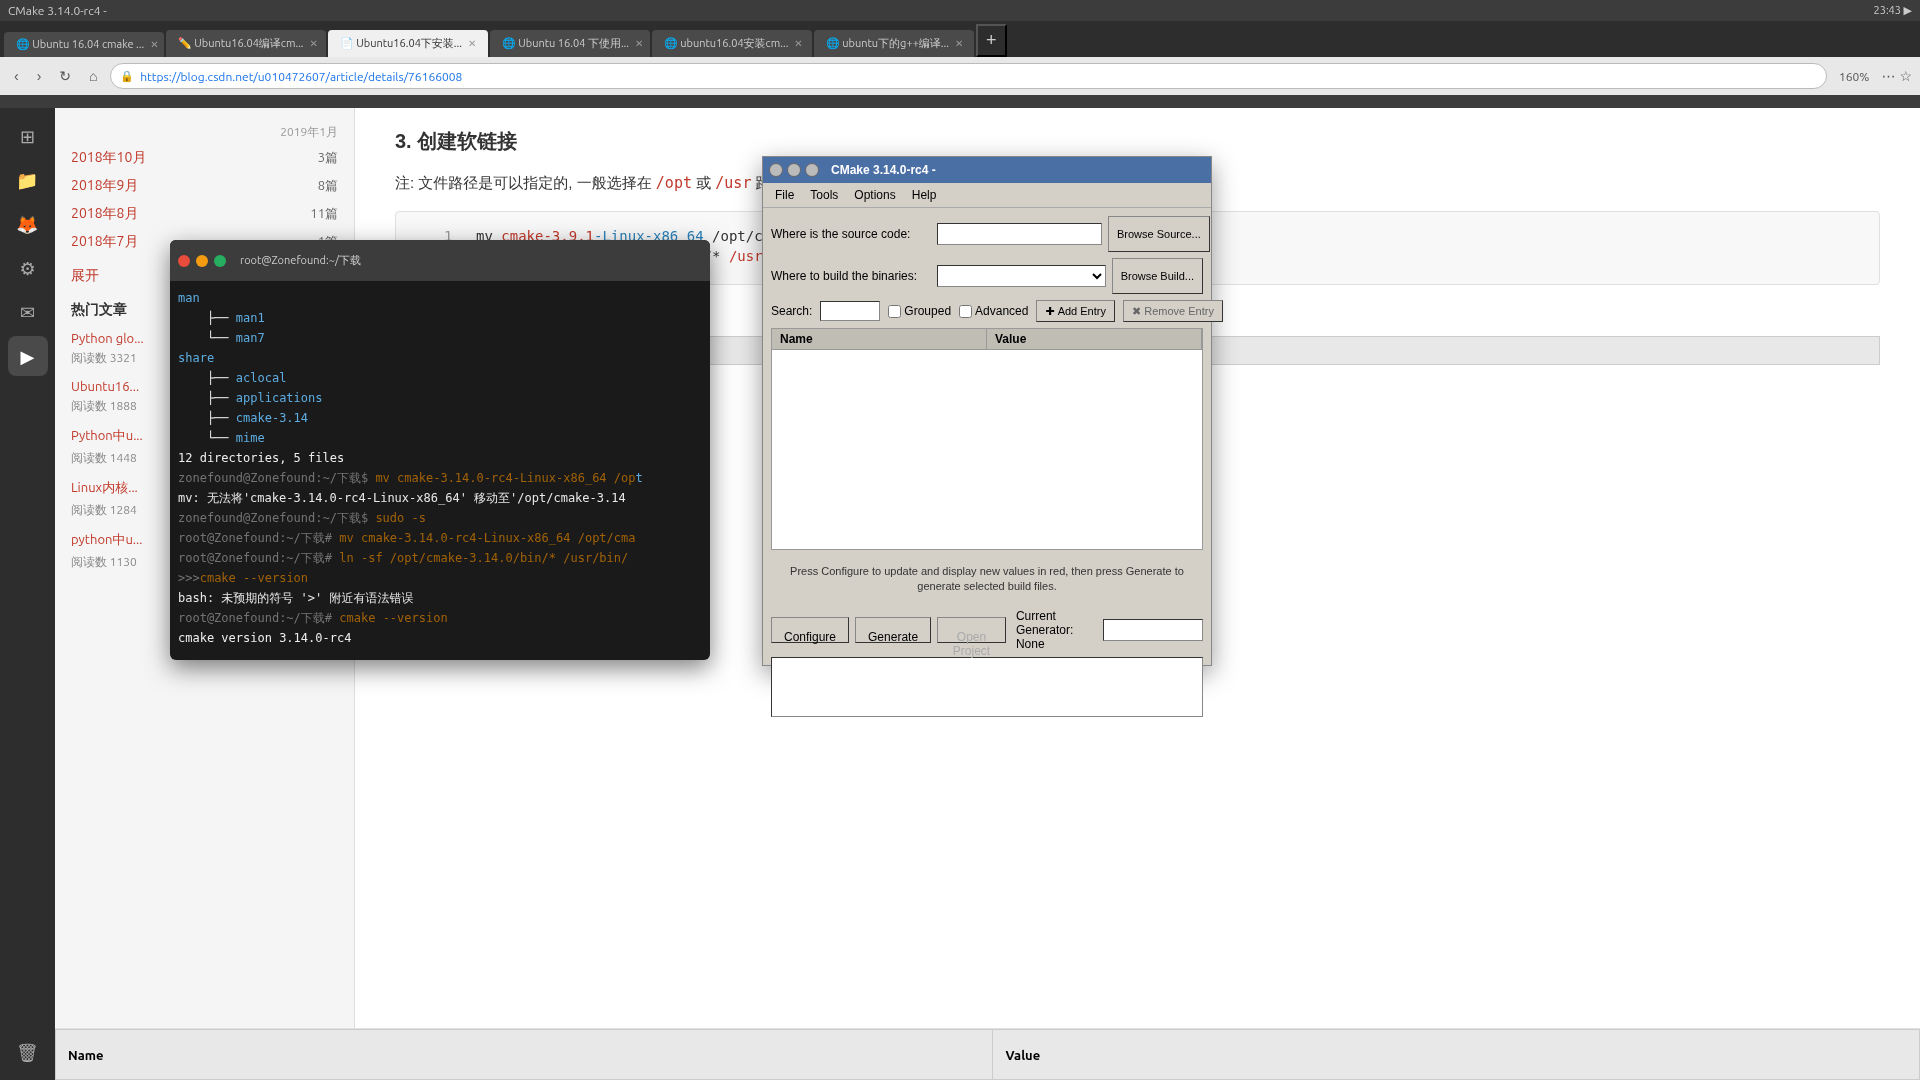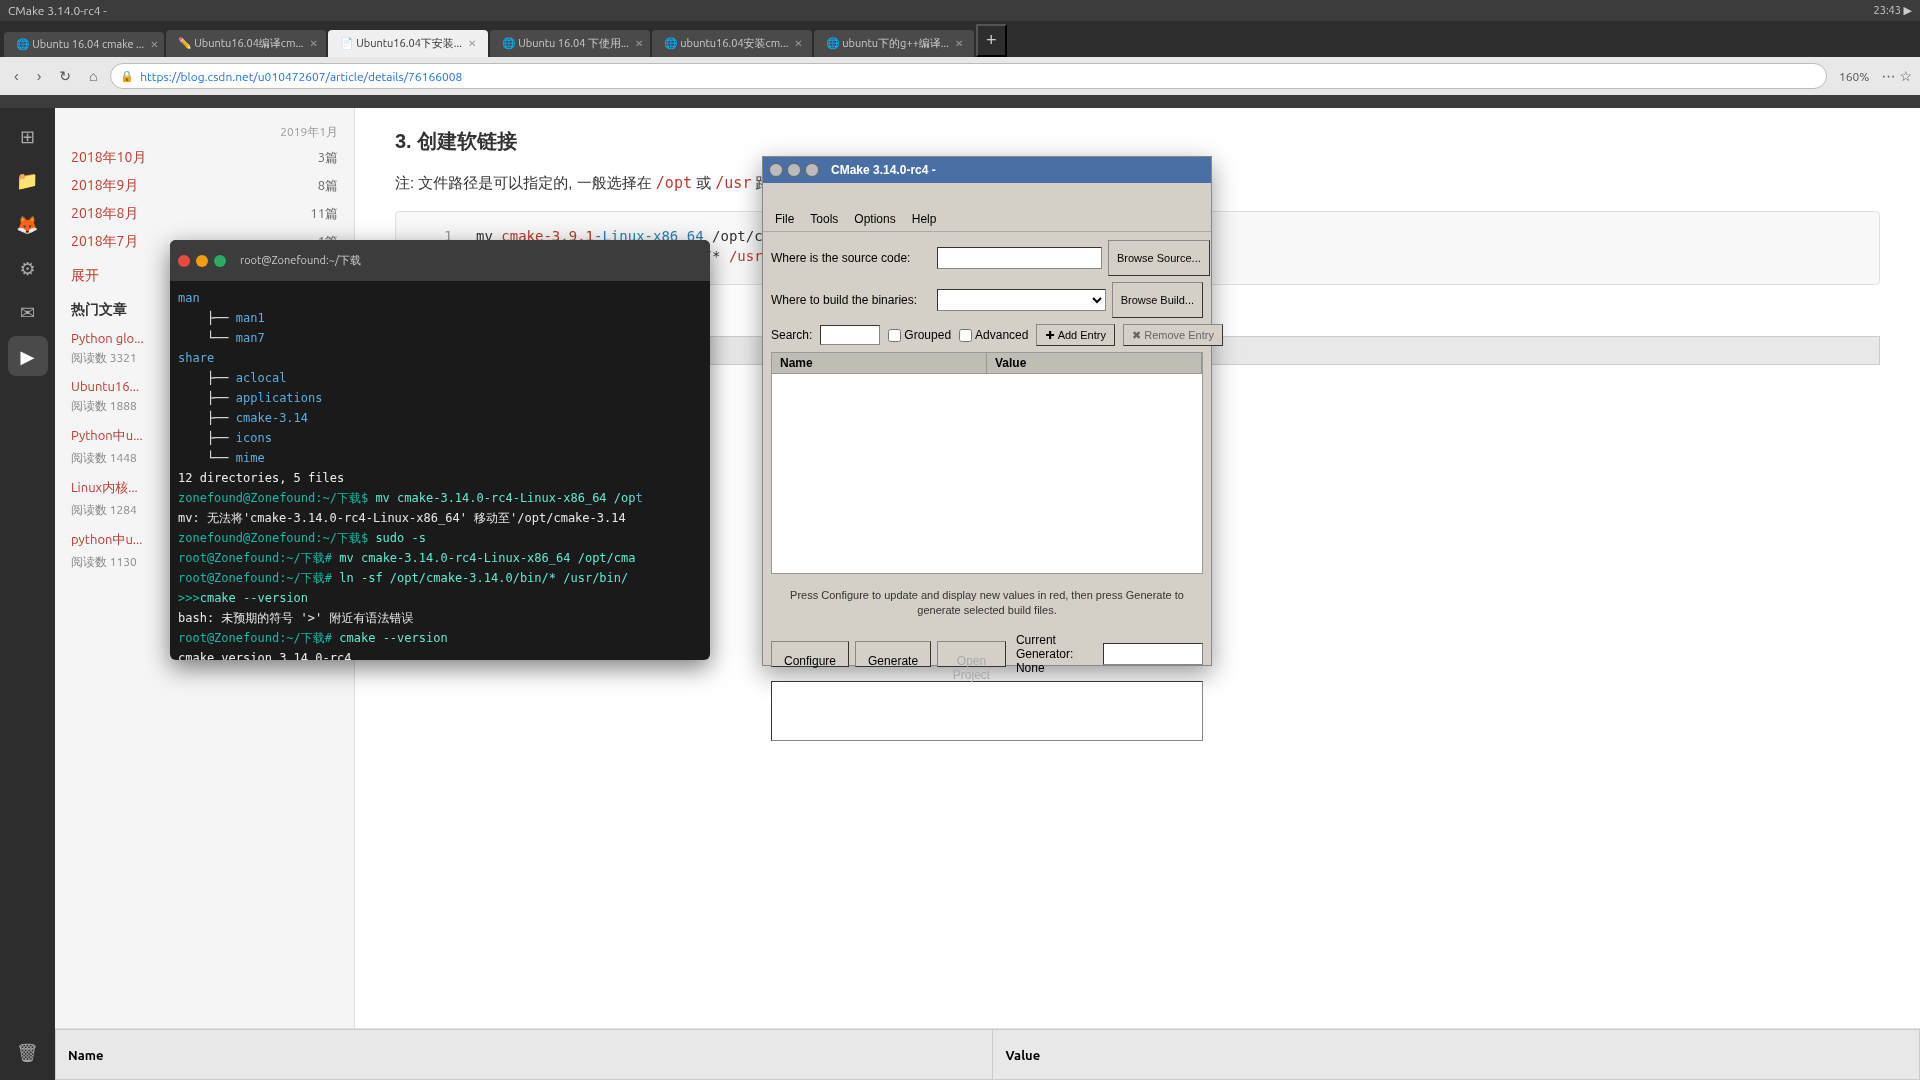--- a/index.html
+++ b/index.html
@@ -244,23 +244,23 @@
     .terminal-body {
       padding: 8px;
       font-family: monospace;
       font-size: 12px;
       color: #eee;
       height: calc(100% - 26px);
       overflow-y: auto;
     }
     .term-line { margin-bottom: 2px; line-height: 1.5; }
     .term-dir { color: #5dade2; }
-    .term-prompt-green { color: #14b8a6; }
+    .term-prompt-green { color: #737373; }
     .term-error { color: #e8e8e8; }
-    .term-cmd { color: #5eead4; }
+    .term-cmd { color: #a16207; }
 
     
     .cmake-window {
       position: absolute;
       top: 156px;
       left: 762px;
       width: 450px;
       height: 510px;
       background: #d4d0c8;
       border: 1px solid #888;
@@ -286,21 +286,20 @@
       display: flex;
       gap: 0;
       padding: 2px 4px;
       border-bottom: 1px solid #aaa;
     }
     .cmake-menu-item {
       padding: 3px 8px;
       color: #000;
       cursor: pointer;
       font-size: 12px;
-      margin-top: 24px;
     }
 
     .cmake-body { padding: 8px; }
 
     .cmake-row {
       display: flex;
       align-items: center;
       margin-bottom: 6px;
       gap: 6px;
     }
@@ -623,21 +622,20 @@
   </div>
   <div class="terminal-body">
 
     <div class="term-line"><span class="term-dir">man</span></div>
     <div class="term-line">&nbsp;&nbsp;&nbsp;&nbsp;├── <span class="term-dir">man1</span></div>
     <div class="term-line">&nbsp;&nbsp;&nbsp;&nbsp;└── <span class="term-dir">man7</span></div>
     <div class="term-line"><span class="term-dir">share</span></div>
     <div class="term-line">&nbsp;&nbsp;&nbsp;&nbsp;├── <span class="term-dir">aclocal</span></div>
     <div class="term-line">&nbsp;&nbsp;&nbsp;&nbsp;├── <span class="term-dir">applications</span></div>
     <div class="term-line">&nbsp;&nbsp;&nbsp;&nbsp;├── <span class="term-dir">cmake-3.14</span></div>
-    <div class="term-line">&nbsp;&nbsp;&nbsp;&nbsp;├── <span class="term-dir">icons</span></div>
     <div class="term-line">&nbsp;&nbsp;&nbsp;&nbsp;└── <span class="term-dir">mime</span></div>
     <div class="term-line">12 directories, 5 files</div>
     <div class="term-line">
       <span class="term-prompt-green">zonefound@Zonefound:~/下载$ </span>
       <span class="term-cmd">mv cmake-3.14.0-rc4-Linux-x86_64 /op</span><span style="color:#5dade2">t</span>
     </div>
     <div class="term-line">
       <span class="term-error">mv: 无法将'cmake-3.14.0-rc4-Linux-x86_64' 移动至'/opt/cmake-3.14</span>
     </div>
     <div class="term-line">

